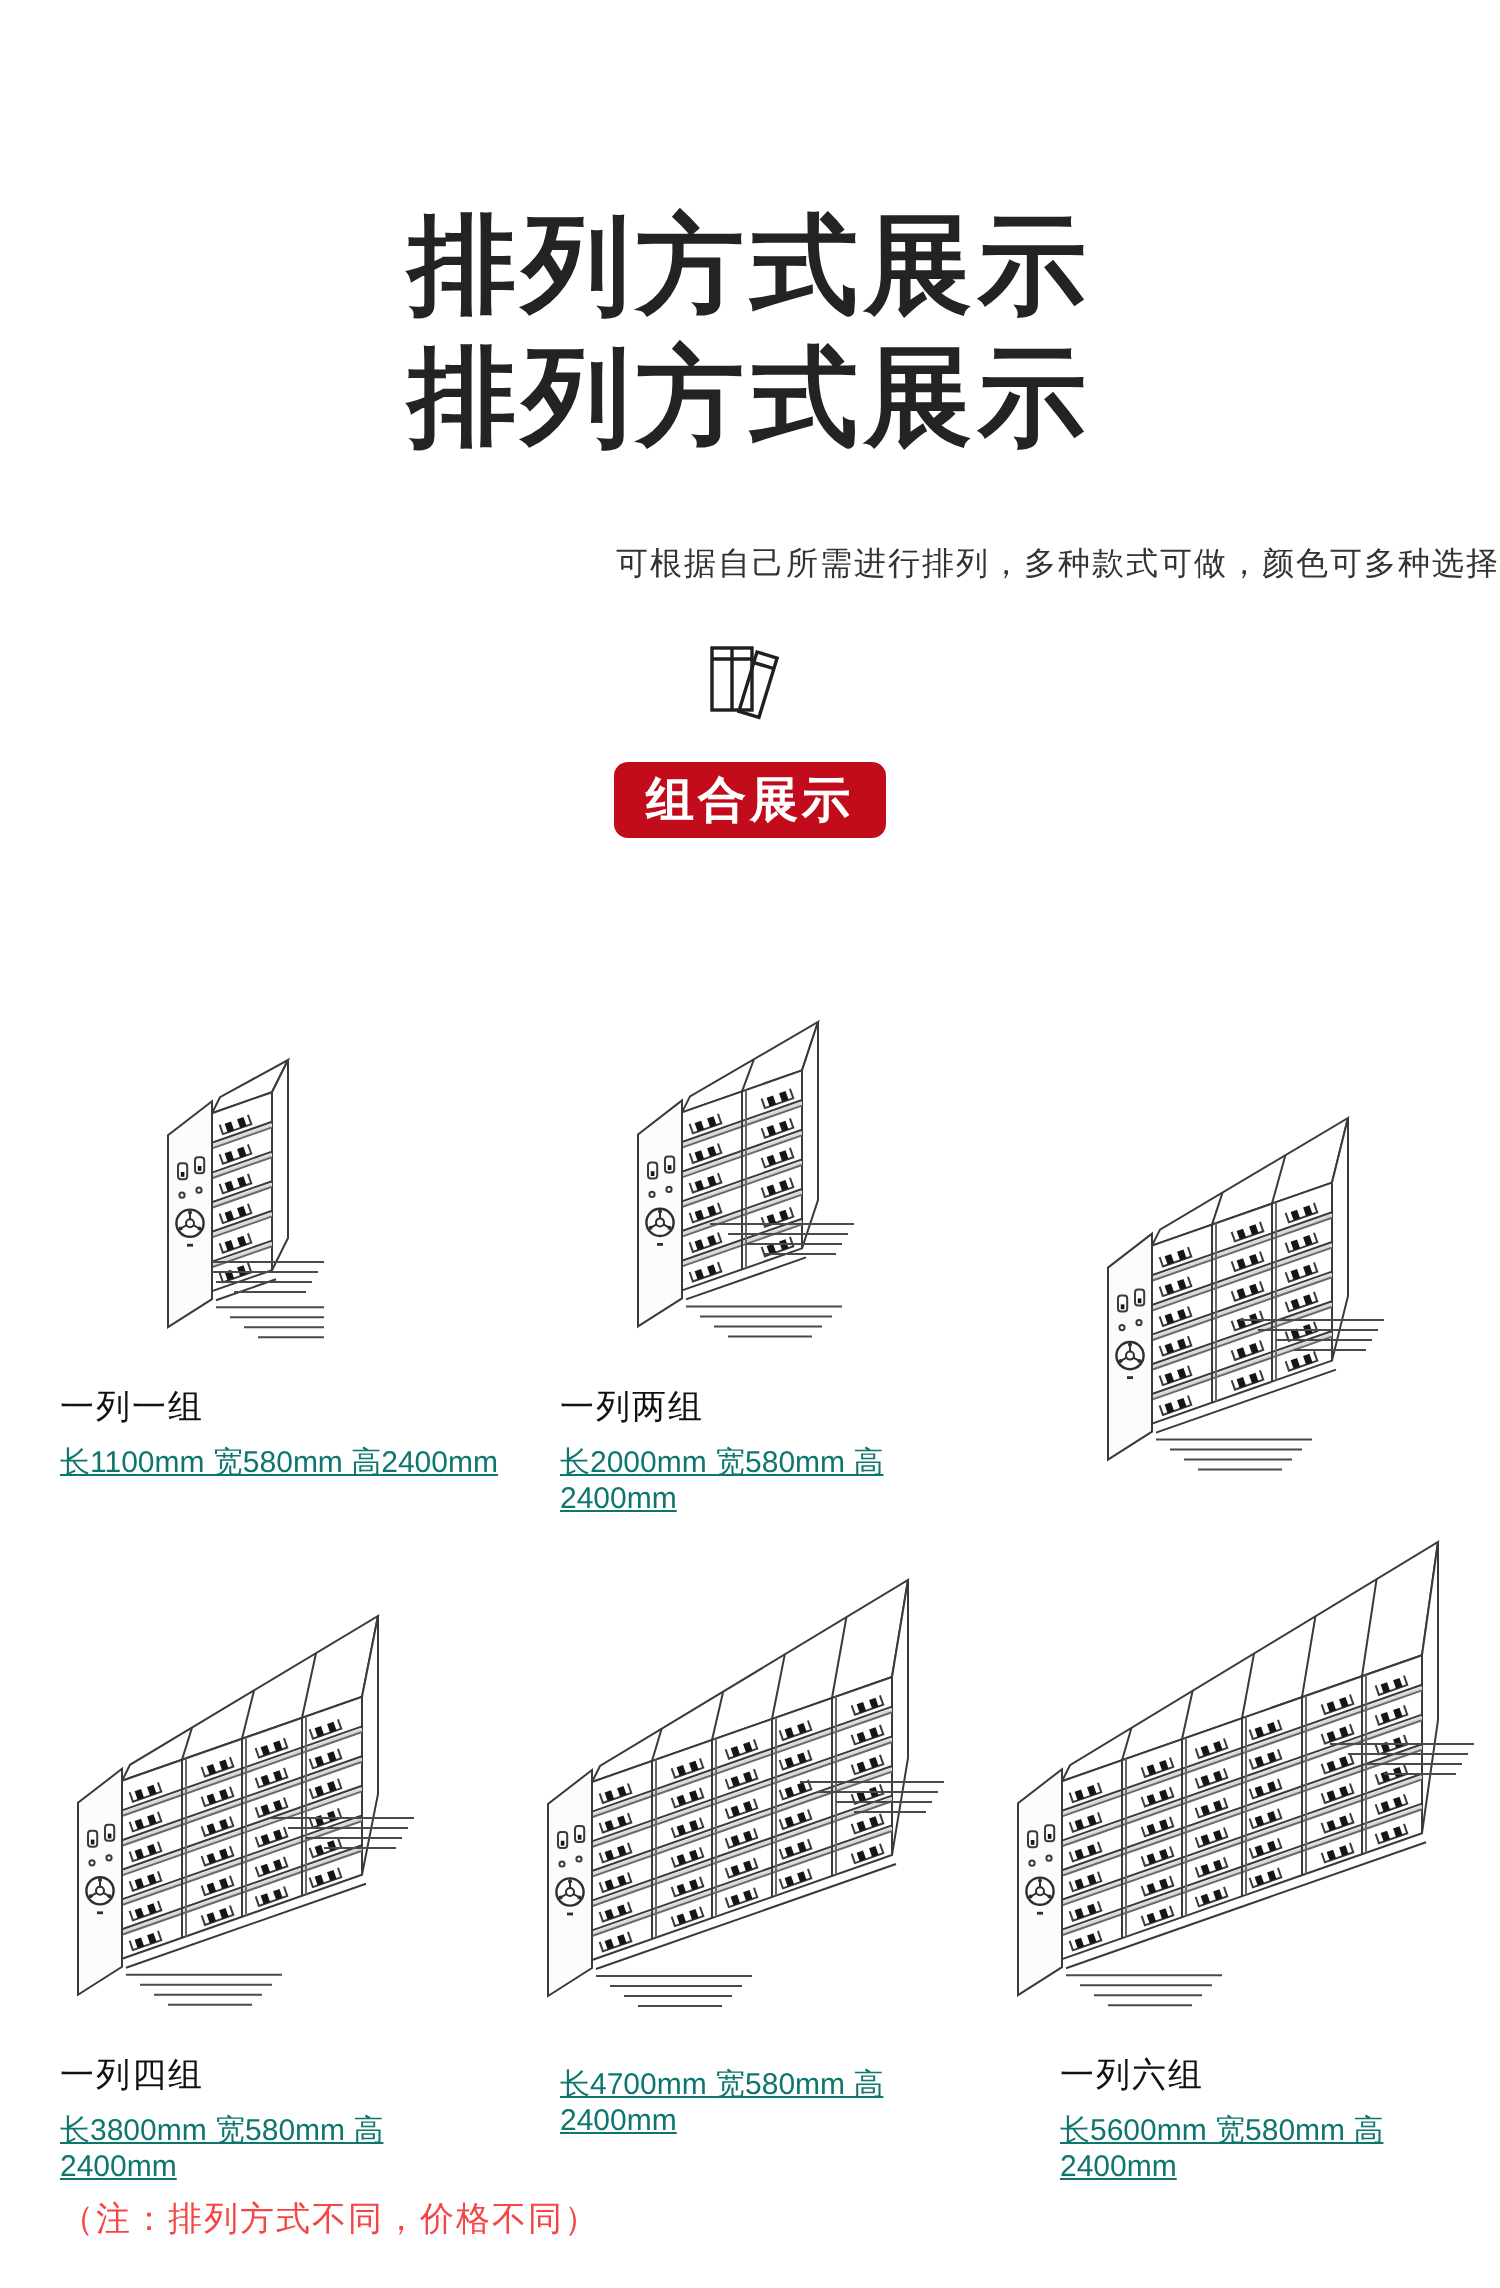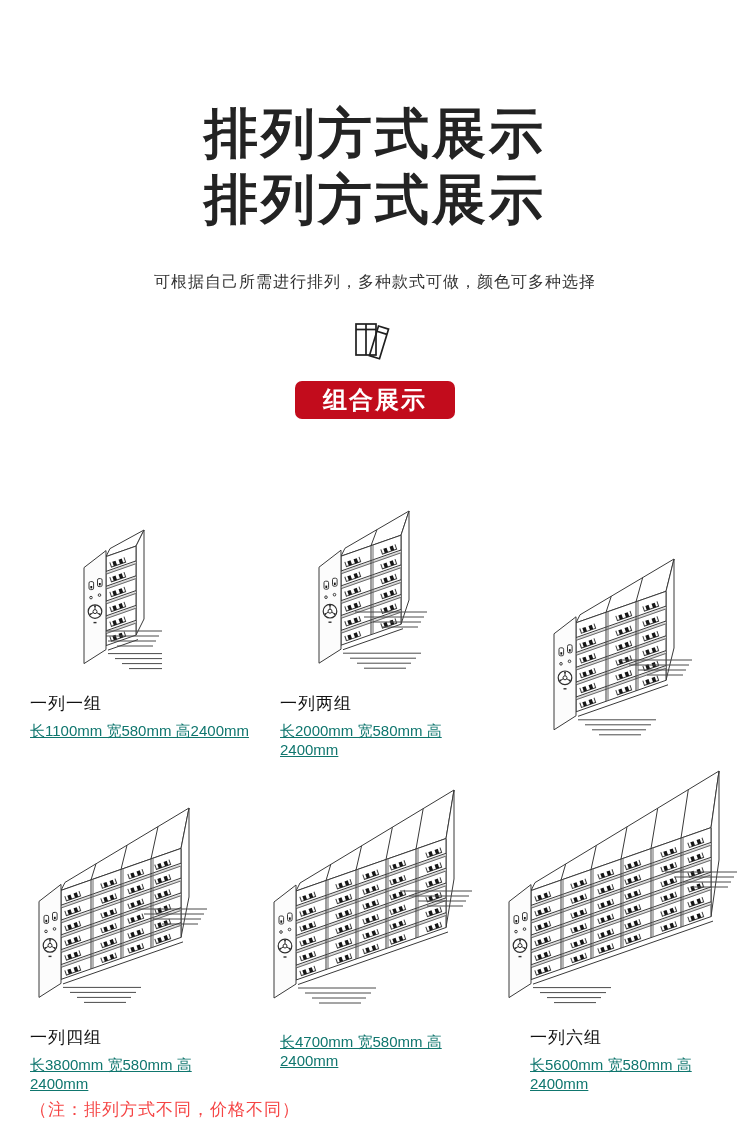--- a/index.html
+++ b/index.html
@@ -8,26 +8,26 @@
   .page {
     position:relative; width:750px; height:1144px; margin:0 auto;
     background:#ffffff; overflow:hidden;
   }
   .title {
     text-align:center; font-size:54px; font-weight:700; color:#232323;
     line-height:66px; letter-spacing:3px;
   }
   .title-line1 { padding-top:100px; }
   .subtitle {
-    text-align:center; font-size:16px; color:#333333; margin-top:40px;
+    text-align:right; font-size:16px; color:#333333; margin-top:40px;
     letter-spacing:1px;
   }
   .icon-wrap { text-align:center; margin-top:24px; height:46px; }
   .badge {
-    width:160px; height:38px; margin:18px auto 0 auto; border-radius:7px;
+    width:136px; height:38px; margin:18px auto 0 auto; border-radius:7px;
     display:flex; align-items:center; justify-content:center;
     color:#ffffff; font-size:24px; font-weight:700; letter-spacing:2px;
   }
   .grid {
     margin-top:27px; display:grid;
     grid-template-columns:250px 250px 250px;
     grid-template-rows:312px 334px;
   }
   .cell { display:flex; flex-direction:column; justify-content:flex-end; }
   .art {

